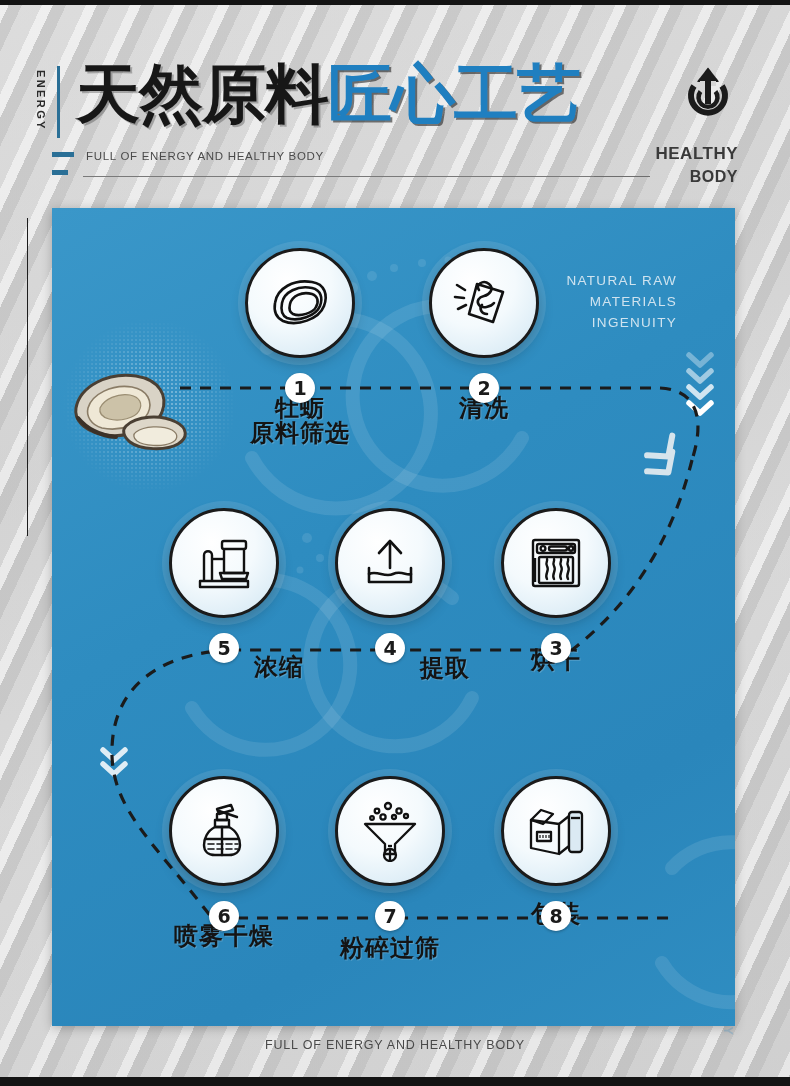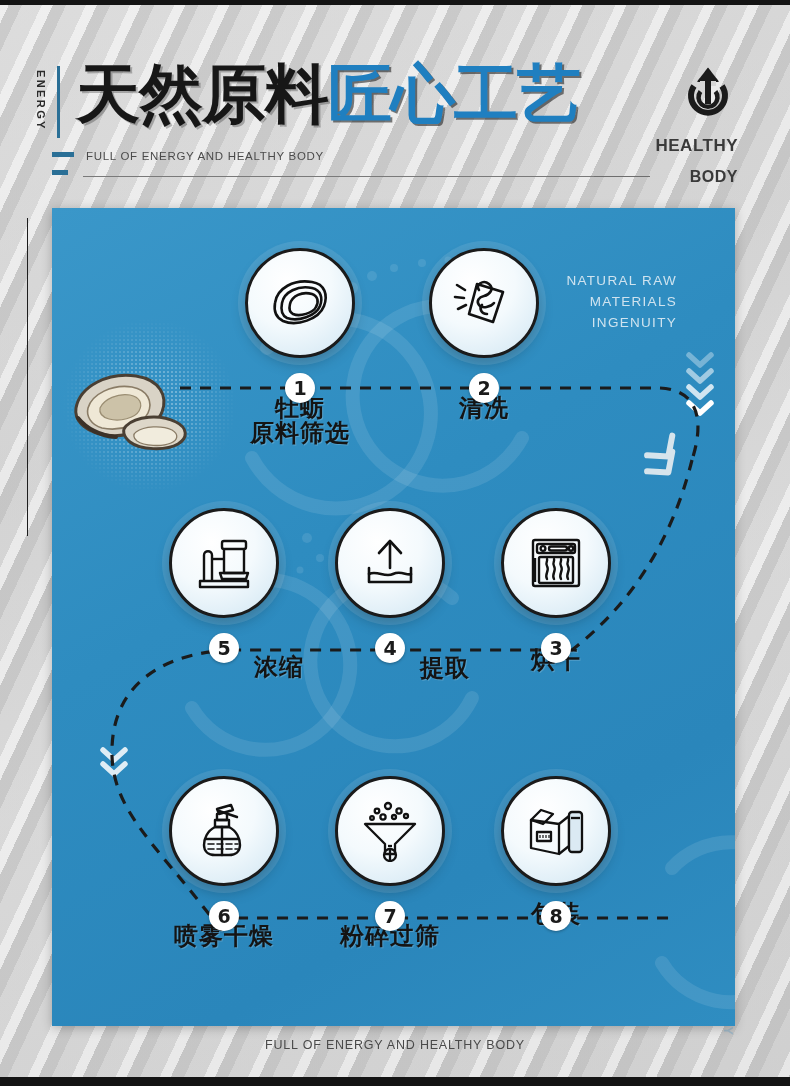--- a/index.html
+++ b/index.html
@@ -32,21 +32,21 @@
     font-size:64px;font-weight:bold;line-height:1;letter-spacing:-1px;
     font-family:"DejaVu Sans","Liberation Sans",sans-serif;}
   .title .dark{color:#171717;text-shadow:2px 2px 0 rgba(0,0,0,0.25);}
   .title .blue{color:#1f7fc0;text-shadow:2px 2px 0 rgba(20,20,20,0.55);}
 
   .subtitle{position:absolute;left:86px;top:150px;font-size:11.5px;letter-spacing:0.7px;
     color:#4b4b4b;font-weight:500;}
   .subrule{position:absolute;left:83px;top:176px;width:560px;height:1px;background:#7a7a7a;}
 
   .logo-wrap{position:absolute;left:678px;top:66px;width:60px;height:58px;}
-  .brand-l1{position:absolute;left:610px;top:136px;width:128px;text-align:right;
+  .brand-l1{position:absolute;left:610px;top:144px;width:128px;text-align:right;
     font-size:17px;font-weight:bold;color:#3a3a3a;letter-spacing:0.5px;}
   .brand-l2{position:absolute;left:610px;top:168px;width:128px;text-align:right;
     font-size:16px;font-weight:bold;color:#3a3a3a;letter-spacing:0.5px;}
   .brand-rule{position:absolute;left:594px;top:176px;width:56px;height:1px;background:#6e6e6e;}
 
   .left-vline{position:absolute;left:27px;top:218px;width:1px;height:318px;background:#1d1d1d;}
 
   
   .vlabel{position:absolute;left:735px;top:700px;font-size:12.5px;font-weight:bold;
     letter-spacing:3.2px;color:#9fb7c6;white-space:nowrap;
@@ -339,21 +339,21 @@
               <circle cx="35" cy="17" r="2"></circle>
             <circle cx="13" cy="18" r="1.8"></circle>
             <path d="M6 24 L56 24 L36 44 L36 54 L26 54 L26 44 Z"></path>
             <path d="M29 46 L33 46"></path>
             <circle cx="31" cy="55" r="6"></circle>
             <path d="M31 50 L31 60"></path>
           </g>
         </svg>
       </div>
       <div class="num" style="top:125px;">7</div>
-      <div class="caption" style="margin-top:38px;">
+      <div class="caption" style="margin-top:50px;">
         <div>粉碎过筛</div>
       </div>
     </div>
 
     <div class="step" style="left:424px;top:568px;">
       <div class="icon-circle">
         <svg width="62" height="58" viewBox="0 0 62 58">
           <g fill="none" stroke="#111" stroke-width="2.3" stroke-linejoin="round">
             <path d="M6 18 L16 8 L28 12 L18 22 Z"></path>
             <path d="M6 18 L6 46 L34 52 L34 22 Z"></path>

